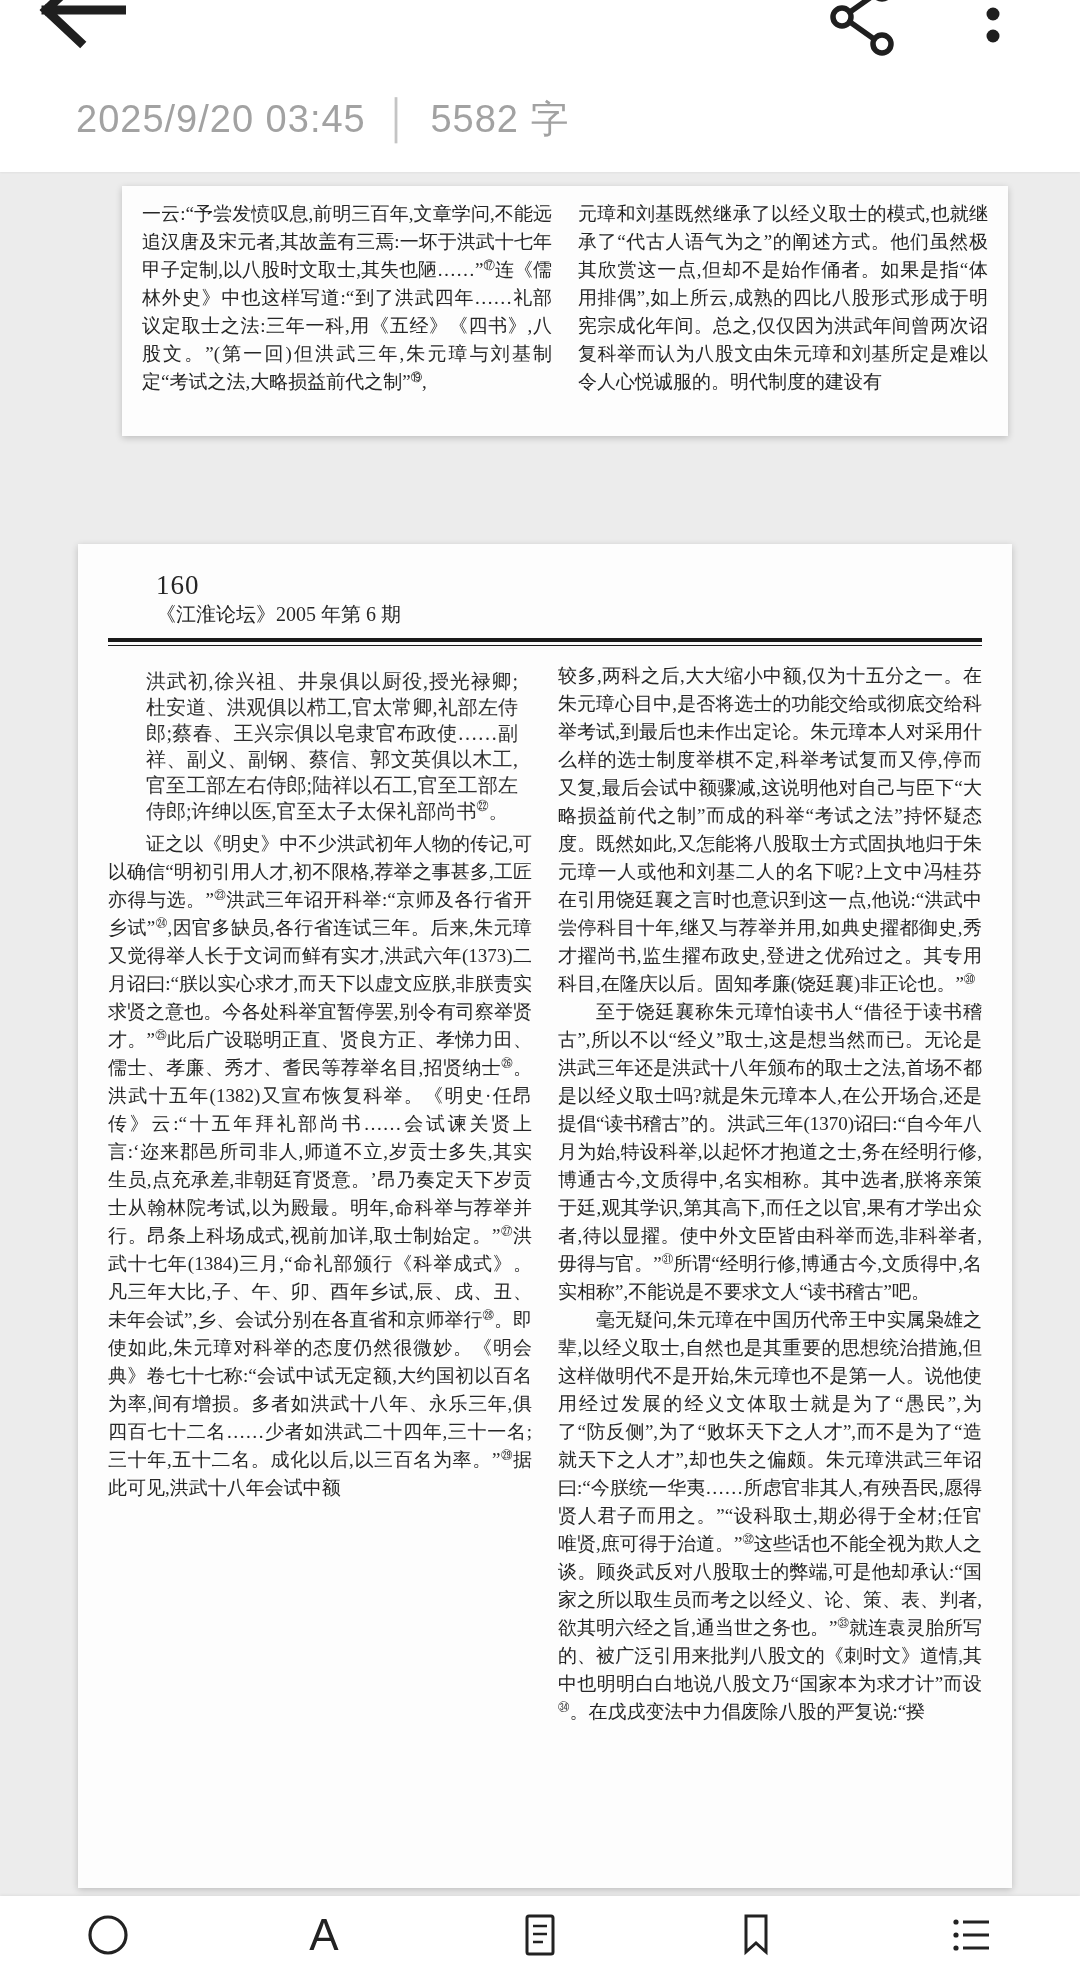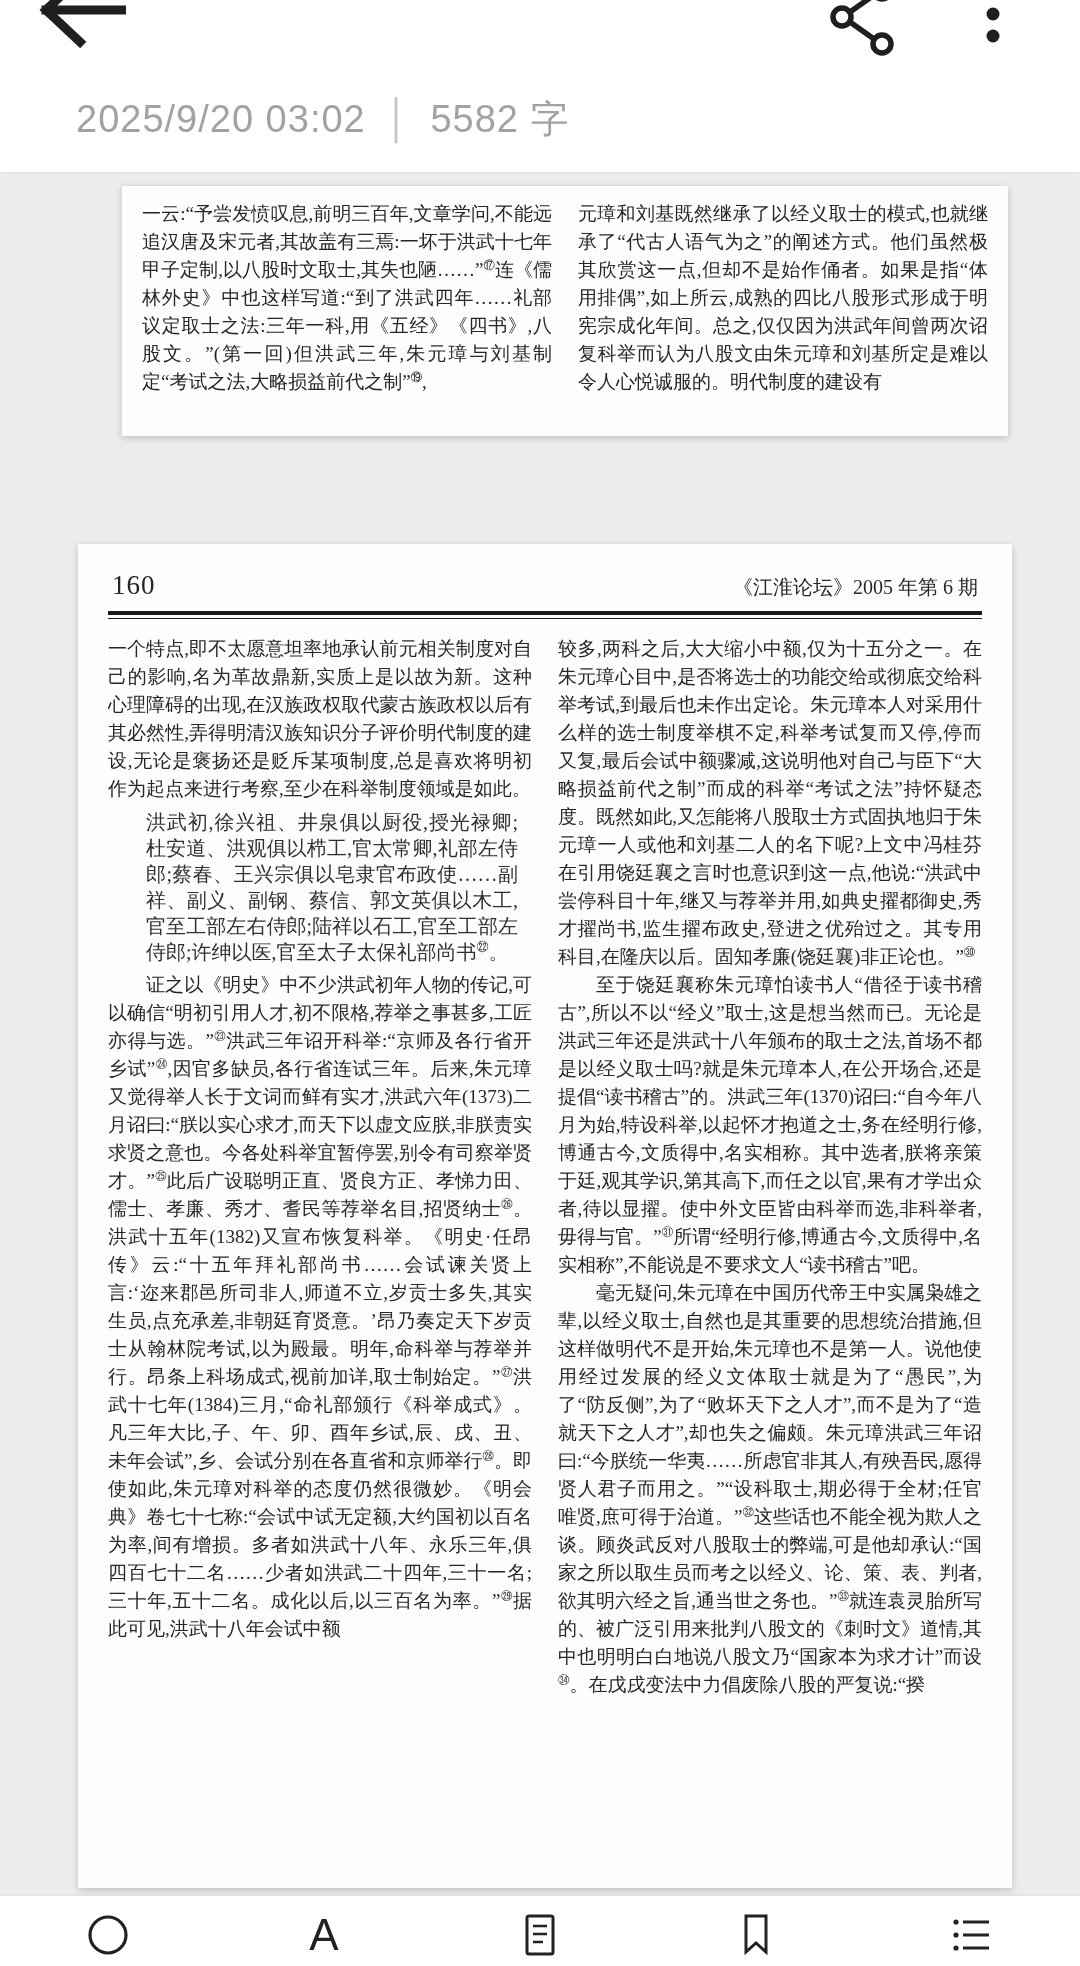--- a/index.html
+++ b/index.html
@@ -58,20 +58,21 @@
   .col p.quote {
     font-size:20px; line-height:26px; text-indent:0;
     margin:6px 14px 6px 38px; color:#303030;
   }
   sup { font-size:0.60em; vertical-align:super; line-height:0; }
 
   
   .p2header {
     display:flex; justify-content:space-between; align-items:baseline;
     padding:2px 4px 10px 4px;
+    flex-direction:column;
   }
   .p2pagenum { font-size:27px; letter-spacing:1px; }
   .p2journal { font-size:20px;margin-left:44px; }
   .p2rule {
     border-top:4px solid #1b1b1b; border-bottom:1px solid #1b1b1b;
     height:3px; margin:0 0 16px 0;
   }
 
   
   .bottom-bar {
@@ -115,21 +116,21 @@
     <span>
       <svg width="14" height="60" viewBox="0 0 14 60">
         <circle cx="7" cy="8" r="6.5" fill="#1f1f1f"></circle>
         <circle cx="7" cy="30" r="6.5" fill="#1f1f1f"></circle>
         <circle cx="7" cy="52" r="6.5" fill="#1f1f1f"></circle>
       </svg>
     </span>
   </div>
 
   <div class="meta-row">
-    <span>2025/9/20 03:02</span><span class="meta-sep">│</span><span>5582 字</span>
+    <span>2025/9/20 03:45</span><span class="meta-sep">│</span><span>5582 字</span>
   </div>
 </div>
 
 <div class="reader">
 
   <div class="page page1">
     <div class="cols p1cols">
       <div class="col">
         <p class="cn cont">一云:“予尝发愤叹息,前明三百年,文章学问,不能远追汉唐及宋元者,其故盖有三焉:一坏于洪武十七年甲子定制,以八股时文取士,其失也陋……”<sup>⑰</sup>连《儒林外史》中也这样写道:“到了洪武四年……礼部议定取士之法:三年一科,用《五经》《四书》,八股文。”(第一回)但洪武三年,朱元璋与刘基制定“考试之法,大略损益前代之制”<sup>⑲</sup>,</p>
       </div>
@@ -141,21 +142,20 @@
 
   <div class="page page2">
     <div class="p2header">
       <span class="cn p2pagenum">160</span>
       <span class="cn p2journal">《江淮论坛》2005 年第 6 期</span>
     </div>
     <div class="p2rule"></div>
 
     <div class="cols p2cols">
       <div class="col">
-        <p class="cn cont">一个特点,即不太愿意坦率地承认前元相关制度对自己的影响,名为革故鼎新,实质上是以故为新。这种心理障碍的出现,在汉族政权取代蒙古族政权以后有其必然性,弄得明清汉族知识分子评价明代制度的建设,无论是褒扬还是贬斥某项制度,总是喜欢将明初作为起点来进行考察,至少在科举制度领域是如此。</p>
         <p class="cn quote">洪武初,徐兴祖、井泉俱以厨役,授光禄卿;杜安道、洪观俱以栉工,官太常卿,礼部左侍郎;蔡春、王兴宗俱以皂隶官布政使……副祥、副义、副钢、蔡信、郭文英俱以木工,官至工部左右侍郎;陆祥以石工,官至工部左侍郎;许绅以医,官至太子太保礼部尚书<sup>㉒</sup>。</p>
         <p class="cn">证之以《明史》中不少洪武初年人物的传记,可以确信“明初引用人才,初不限格,荐举之事甚多,工匠亦得与选。”<sup>㉓</sup>洪武三年诏开科举:“京师及各行省开乡试”<sup>㉔</sup>,因官多缺员,各行省连试三年。后来,朱元璋又觉得举人长于文词而鲜有实才,洪武六年(1373)二月诏曰:“朕以实心求才,而天下以虚文应朕,非朕责实求贤之意也。今各处科举宜暂停罢,别令有司察举贤才。”<sup>㉕</sup>此后广设聪明正直、贤良方正、孝悌力田、儒士、孝廉、秀才、耆民等荐举名目,招贤纳士<sup>㉖</sup>。洪武十五年(1382)又宣布恢复科举。《明史·任昂传》云:“十五年拜礼部尚书……会试谏关贤上言:‘迩来郡邑所司非人,师道不立,岁贡士多失,其实生员,点充承差,非朝廷育贤意。’昂乃奏定天下岁贡士从翰林院考试,以为殿最。明年,命科举与荐举并行。昂条上科场成式,视前加详,取士制始定。”<sup>㉗</sup>洪武十七年(1384)三月,“命礼部颁行《科举成式》。凡三年大比,子、午、卯、酉年乡试,辰、戌、丑、未年会试”,乡、会试分别在各直省和京师举行<sup>㉘</sup>。即使如此,朱元璋对科举的态度仍然很微妙。《明会典》卷七十七称:“会试中试无定额,大约国初以百名为率,间有增损。多者如洪武十八年、永乐三年,俱四百七十二名……少者如洪武二十四年,三十一名;三十年,五十二名。成化以后,以三百名为率。”<sup>㉙</sup>据此可见,洪武十八年会试中额</p>
       </div>
       <div class="col">
         <p class="cn cont">较多,两科之后,大大缩小中额,仅为十五分之一。在朱元璋心目中,是否将选士的功能交给或彻底交给科举考试,到最后也未作出定论。朱元璋本人对采用什么样的选士制度举棋不定,科举考试复而又停,停而又复,最后会试中额骤减,这说明他对自己与臣下“大略损益前代之制”而成的科举“考试之法”持怀疑态度。既然如此,又怎能将八股取士方式固执地归于朱元璋一人或他和刘基二人的名下呢?上文中冯桂芬在引用饶廷襄之言时也意识到这一点,他说:“洪武中尝停科目十年,继又与荐举并用,如典史擢都御史,秀才擢尚书,监生擢布政史,登进之优殆过之。其专用科目,在隆庆以后。固知孝廉(饶廷襄)非正论也。”<sup>㉚</sup></p>
         <p class="cn">至于饶廷襄称朱元璋怕读书人“借径于读书稽古”,所以不以“经义”取士,这是想当然而已。无论是洪武三年还是洪武十八年颁布的取士之法,首场不都是以经义取士吗?就是朱元璋本人,在公开场合,还是提倡“读书稽古”的。洪武三年(1370)诏曰:“自今年八月为始,特设科举,以起怀才抱道之士,务在经明行修,博通古今,文质得中,名实相称。其中选者,朕将亲策于廷,观其学识,第其高下,而任之以官,果有才学出众者,待以显擢。使中外文臣皆由科举而选,非科举者,毋得与官。”<sup>㉛</sup>所谓“经明行修,博通古今,文质得中,名实相称”,不能说是不要求文人“读书稽古”吧。</p>
         <p class="cn">毫无疑问,朱元璋在中国历代帝王中实属枭雄之辈,以经义取士,自然也是其重要的思想统治措施,但这样做明代不是开始,朱元璋也不是第一人。说他使用经过发展的经义文体取士就是为了“愚民”,为了“防反侧”,为了“败坏天下之人才”,而不是为了“造就天下之人才”,却也失之偏颇。朱元璋洪武三年诏曰:“今朕统一华夷……所虑官非其人,有殃吾民,愿得贤人君子而用之。”“设科取士,期必得于全材;任官唯贤,庶可得于治道。”<sup>㉜</sup>这些话也不能全视为欺人之谈。顾炎武反对八股取士的弊端,可是他却承认:“国家之所以取生员而考之以经义、论、策、表、判者,欲其明六经之旨,通当世之务也。”<sup>㉝</sup>就连袁灵胎所写的、被广泛引用来批判八股文的《刺时文》道情,其中也明明白白地说八股文乃“国家本为求才计”而设<sup>㉞</sup>。在戊戌变法中力倡废除八股的严复说:“揆</p>
       </div>
     </div>
   </div>

